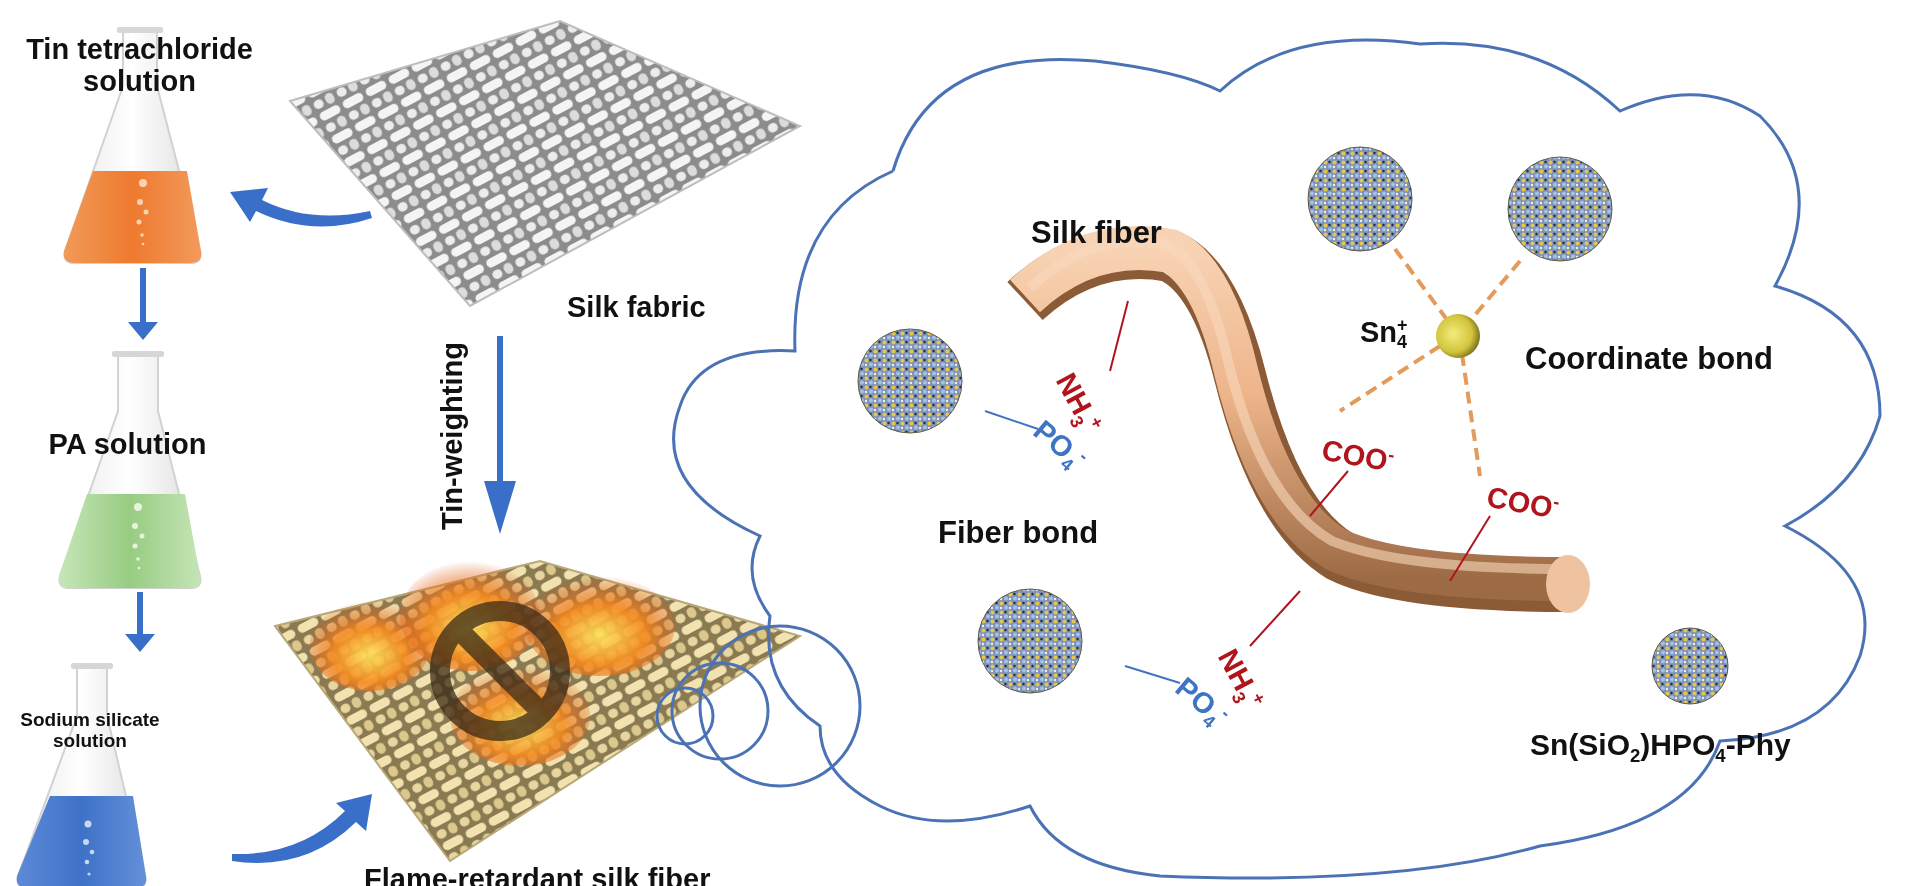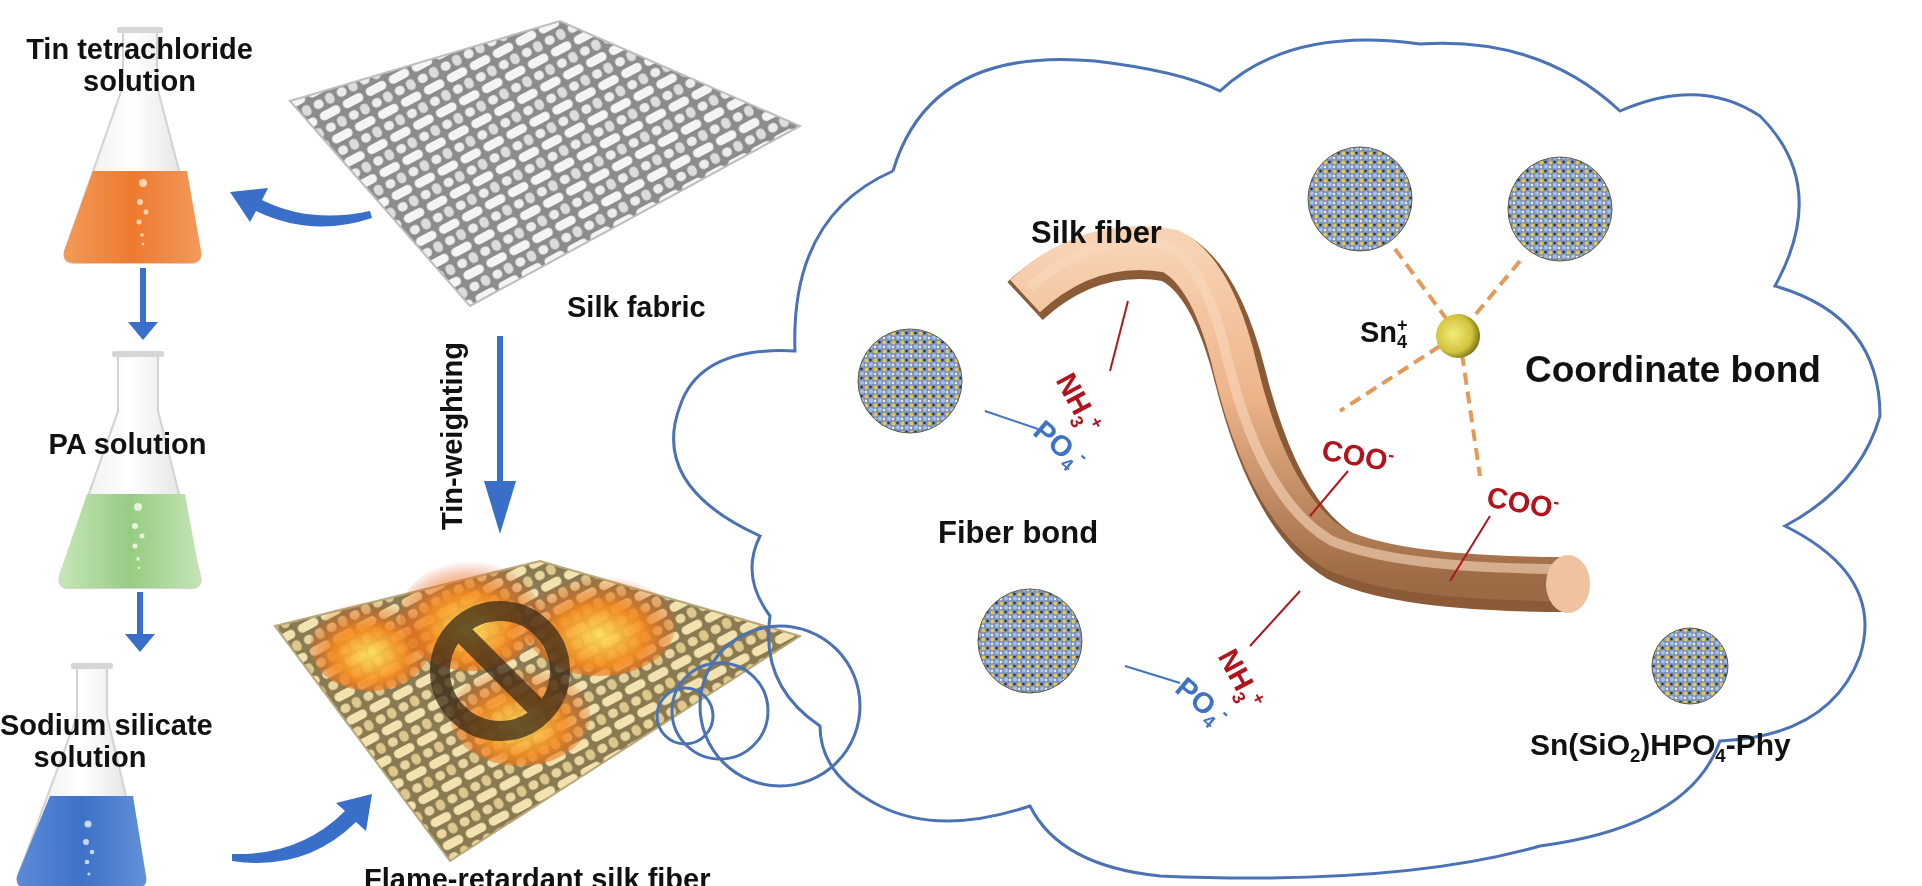--- a/index.html
+++ b/index.html
@@ -194,34 +194,34 @@
     </g>
   </svg>
 
   <div class="lbl center" style="left:2px;top:18px;width:275px;font-size:29px;">
     <div>Tin tetrachloride</div>
     <div>solution</div>
   </div>
   <div class="lbl center" style="left:20px;top:413px;width:215px;font-size:29px;">
     <div>PA solution</div>
   </div>
-  <div class="lbl center" style="left:0px;top:694px;width:180px;font-size:29px;">
+  <div class="lbl center" style="left:0px;top:694px;width:180px;font-size:19px;">
     <div>Sodium silicate</div>
     <div>solution</div>
   </div>
 
   <div class="lbl" style="left:519px;top:276px;font-size:29px;margin-left:48px;">Silk fabric</div>
 
   <div class="lbl" style="left:453px;top:420px;font-size:29px;transform:translate(-50%,-50%) rotate(-90deg);transform-origin:center;">Tin-weighting</div>
 
   <div class="lbl" style="left:364px;top:848px;font-size:29px;">Flame-retardant silk fiber</div>
 
   <div class="lbl" style="left:1031px;top:200px;font-size:31px;">Silk fiber</div>
   <div class="lbl" style="left:938px;top:500px;font-size:31px;">Fiber bond</div>
-  <div class="lbl" style="left:1525px;top:326px;font-size:37px;margin-top:8px;">Coordinate bond</div>
+  <div class="lbl" style="left:1525px;top:326px;font-size:31px;">Coordinate bond</div>
 
   <div class="lbl" style="left:1360px;top:300px;font-size:29px;"><span>Sn</span><sub>4</sub><sup style="margin-left:-10px">+</sup></div>
 
   <div class="lbl" style="left:1530px;top:712px;font-size:30px;text-align:right;"><span>Sn(SiO</span><sub>2</sub><span>)HPO</span><sub>4</sub><span>-Phy</span></div>
 
   <div class="chem" style="left:1078px;top:352px;font-size:29px;color:#B0141C;transform:rotate(62deg);transform-origin:left top;"><span>NH</span><sub>3</sub><sup>+</sup></div>
 
   <div class="chem" style="left:1048px;top:398px;font-size:29px;color:#3F74C4;transform:rotate(40deg);transform-origin:left top;"><span>PO</span><sub>4</sub><sup>-</sup></div>
 
   <div class="chem" style="left:1240px;top:628px;font-size:29px;color:#B0141C;transform:rotate(62deg);transform-origin:left top;"><span>NH</span><sub>3</sub><sup>+</sup></div>

